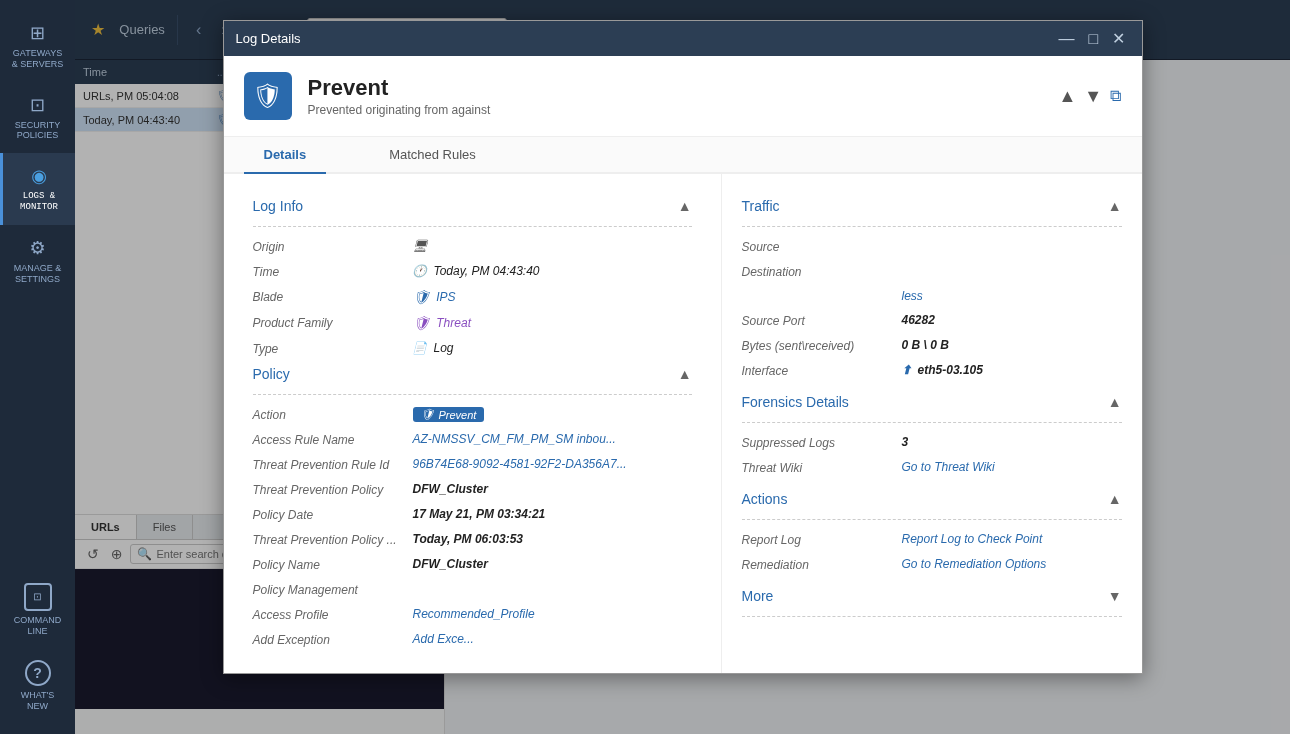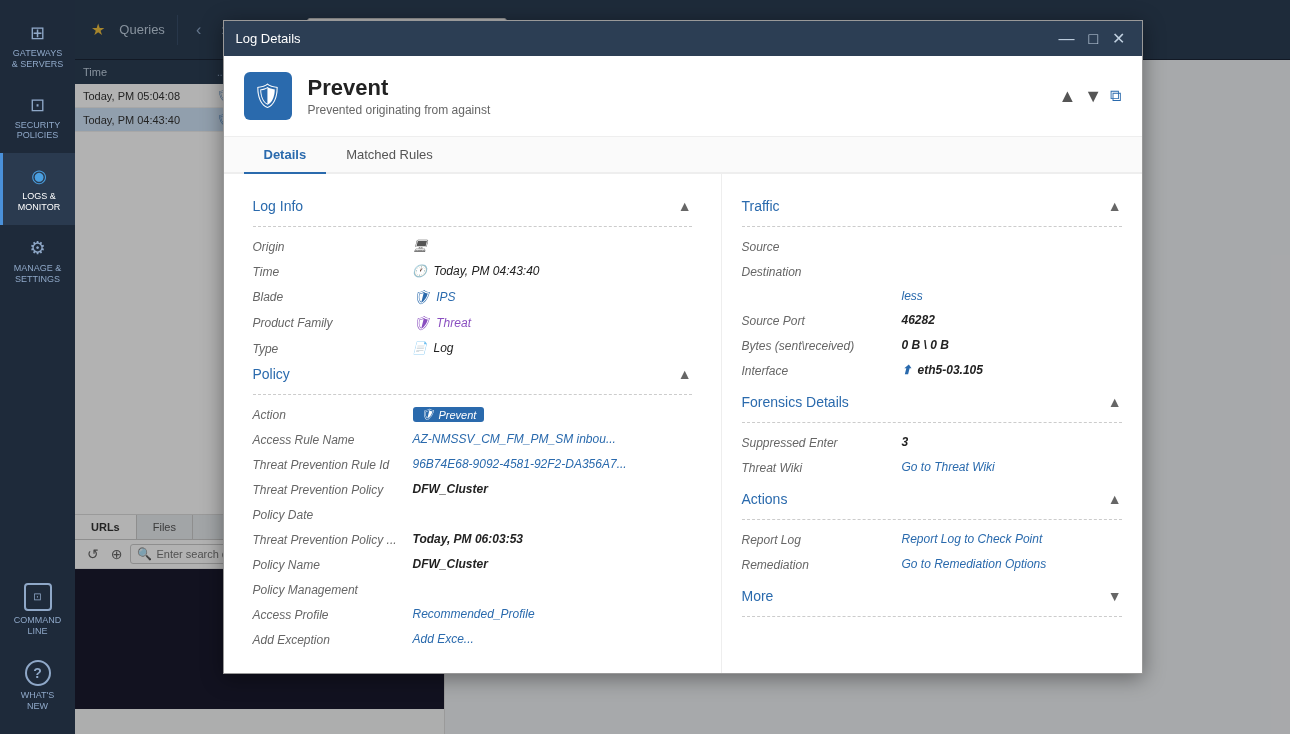--- a/index.html
+++ b/index.html
@@ -111,21 +111,21 @@
       border-radius: 6px; display: flex; align-items: center; justify-content: center;
       color: #fff; font-size: 24px;
     }
     .modal-header-info { flex: 1; }
     .modal-header-title { font-size: 22px; font-weight: 600; color: #222; }
     .modal-header-sub { font-size: 12px; color: #666; margin-top: 2px; }
     .modal-header-nav { display: flex; gap: 8px; align-items: center; }
     .nav-btn { background: none; border: none; cursor: pointer; color: #555; font-size: 18px; }
     .copy-btn { background: none; border: none; cursor: pointer; color: #2a6aad; font-size: 16px; }
 
-    .modal-tabs { display: flex; border-bottom: 2px solid #eee; background: #fafafa; padding: 0 20px; }
+    .modal-tabs { display: flex; border-bottom: 2px solid #eee; background: #fafafa; padding: 0 20px; gap: 43px; }
     .modal-tab { padding: 10px 20px; font-size: 13px; cursor: pointer; color: #555; border-bottom: 2px solid transparent; margin-bottom: -2px; }
     .modal-tab.active { color: #2a6aad; border-bottom-color: #2a6aad; font-weight: 600; }
 
     .modal-body { display: flex; flex: 1; overflow: hidden; }
     .modal-left { flex: 1; overflow-y: auto; padding: 16px 29px; border-right: 1px solid #eee; }
     .modal-right { flex: 0 0 420px; overflow-y: auto; padding: 16px 20px; }
 
     .section-header {
       display: flex; align-items: center; justify-content: space-between;
       margin-bottom: 12px; margin-top: 8px;
@@ -148,21 +148,21 @@
   <div class="sidebar-item">
     <span class="sidebar-icon">⊞</span>
     <span class="sidebar-label">GATEWAYS<br>&amp; SERVERS</span>
   </div>
   <div class="sidebar-item">
     <span class="sidebar-icon">⊡</span>
     <span class="sidebar-label">SECURITY<br>POLICIES</span>
   </div>
   <div class="sidebar-item active">
     <span class="sidebar-icon" style="color:#4a9fe0;">◉</span>
-    <span class="sidebar-label" style="color:#fff;">LOGS &amp;<br>MONITOR</span>
+    <span class="sidebar-label" style="color:#fff;font-family:Liberation Mono, monospace;">LOGS &amp;<br>MONITOR</span>
   </div>
   <div class="sidebar-item">
     <span class="sidebar-icon">⚙</span>
     <span class="sidebar-label">MANAGE &amp;<br>SETTINGS</span>
   </div>
   <div style="flex:1"></div>
   <div class="sidebar-item">
     <span class="sidebar-icon" style="font-size:22px; border:2px solid #8fa8c8; border-radius:4px; width:28px; height:28px; display:flex; align-items:center; justify-content:center; font-size:10px;">⊡</span>
     <span class="sidebar-label">COMMAND
 LINE</span>
@@ -193,21 +193,21 @@
   <div class="log-list-area">
     <div class="log-table-header">
       <span class="col-time">Time</span>
       <span class="col-dots">...</span>
       <span class="col-dots">...</span>
       <span class="col-dots">...</span>
       <span class="col-dots">...</span>
       <span class="col-origin">Ori...</span>
     </div>
     <div class="log-row">
-      <span class="log-time">Today, PM 05:04:08</span>
+      <span class="log-time">URLs, PM 05:04:08</span>
       <span class="log-icons">
         <span style="color:#2a6aad;">🛡</span>
         <span style="color:#e07820;">🛡</span>
         <span style="color:#666;">📄</span>
         <span style="color:#2a6aad;">⬆</span>
         <span style="color:#666;">≡</span>
       </span>
     </div>
     <div class="log-row selected">
       <span class="log-time">Today, PM 04:43:40</span>
@@ -336,20 +336,21 @@
           <div class="field-row">
             <span class="field-label">Threat Prevention Rule Id</span>
             <a class="field-value link" href="#">96B74E68-9092-4581-92F2-DA356A7...</a>
           </div>
           <div class="field-row">
             <span class="field-label">Threat Prevention Policy</span>
             <span class="field-value bold">DFW_Cluster</span>
           </div>
           <div class="field-row">
             <span class="field-label">Policy Date</span>
+            <span class="field-value bold">17 May 21, PM 03:34:21</span>
           </div>
           <div class="field-row">
             <span class="field-label">Threat Prevention Policy ...</span>
             <span class="field-value bold">Today, PM 06:03:53</span>
           </div>
           <div class="field-row">
             <span class="field-label">Policy Name</span>
             <span class="field-value bold">DFW_Cluster</span>
           </div>
           <div class="field-row">
@@ -403,21 +404,21 @@
             </span>
           </div>
 
           <div class="section-header" style="margin-top:16px;">
             <span class="section-title">Forensics Details</span>
             <button class="section-toggle">▲</button>
           </div>
           <hr class="section-divider">
 
           <div class="field-row">
-            <span class="field-label">Suppressed Enter</span>
+            <span class="field-label">Suppressed Logs</span>
             <span class="field-value bold">3</span>
           </div>
           <div class="field-row">
             <span class="field-label">Threat Wiki</span>
             <a class="field-value link" href="#">Go to Threat Wiki</a>
           </div>
 
           <div class="section-header" style="margin-top:16px;">
             <span class="section-title">Actions</span>
             <button class="section-toggle">▲</button>

